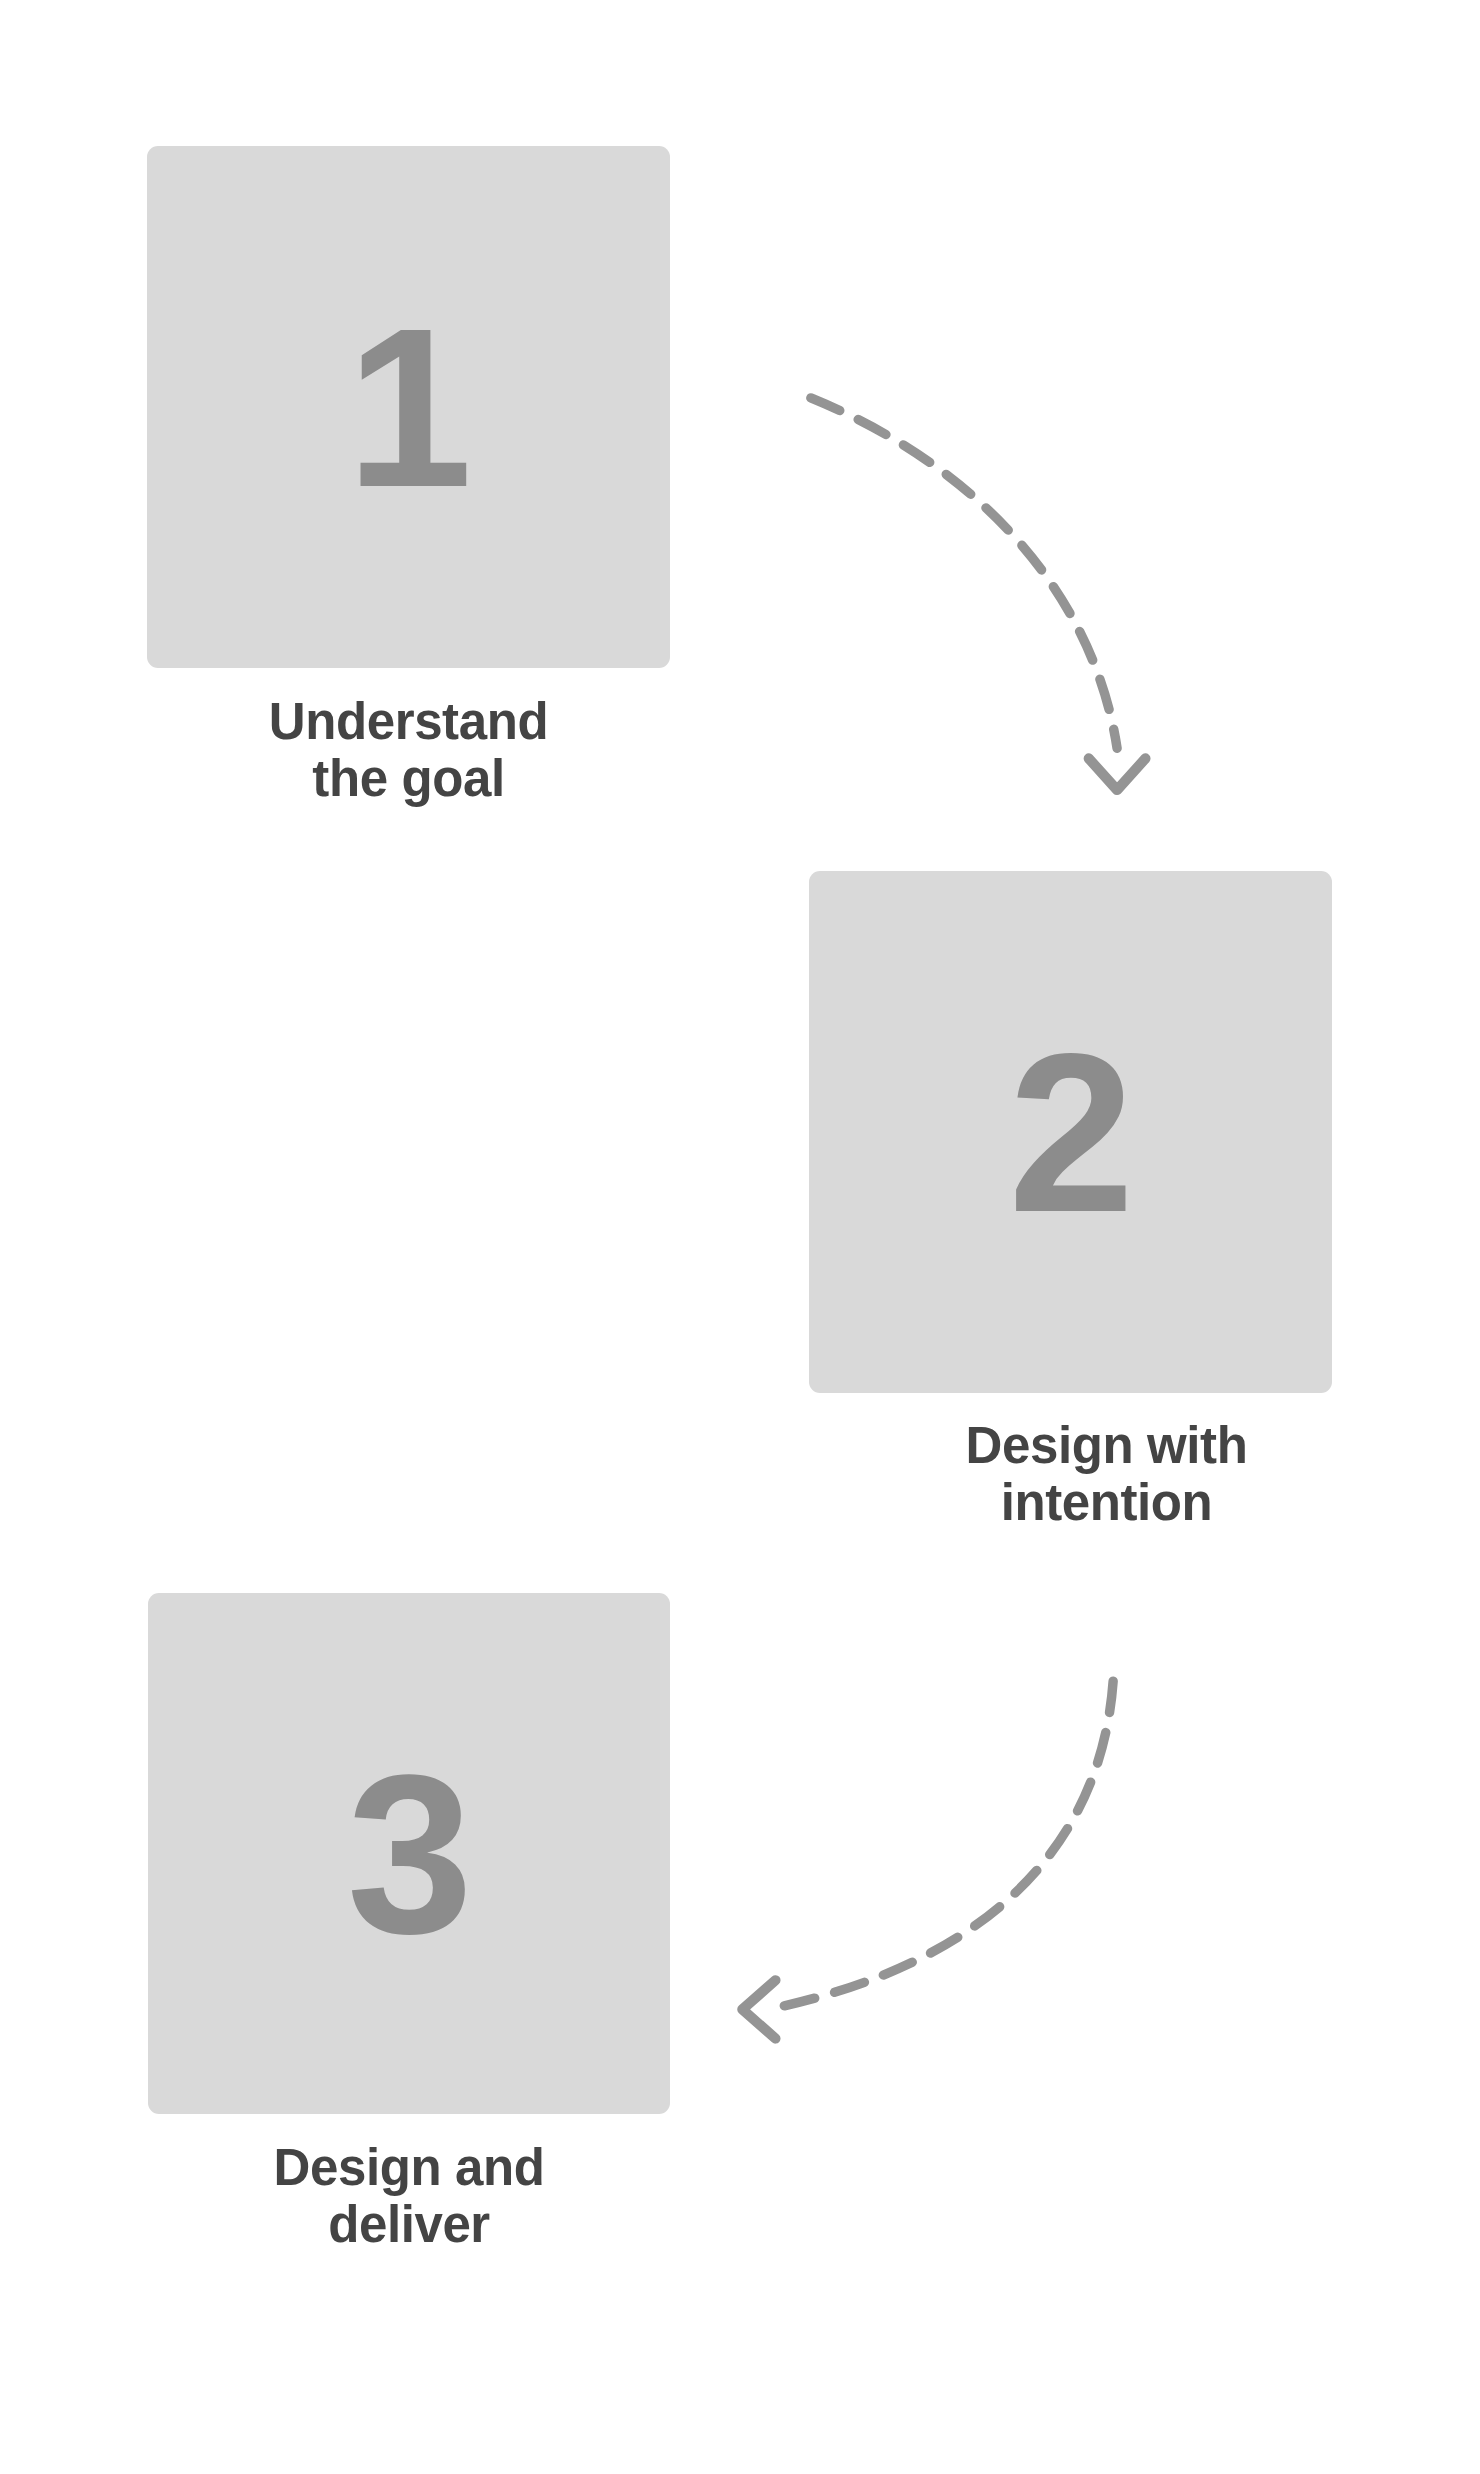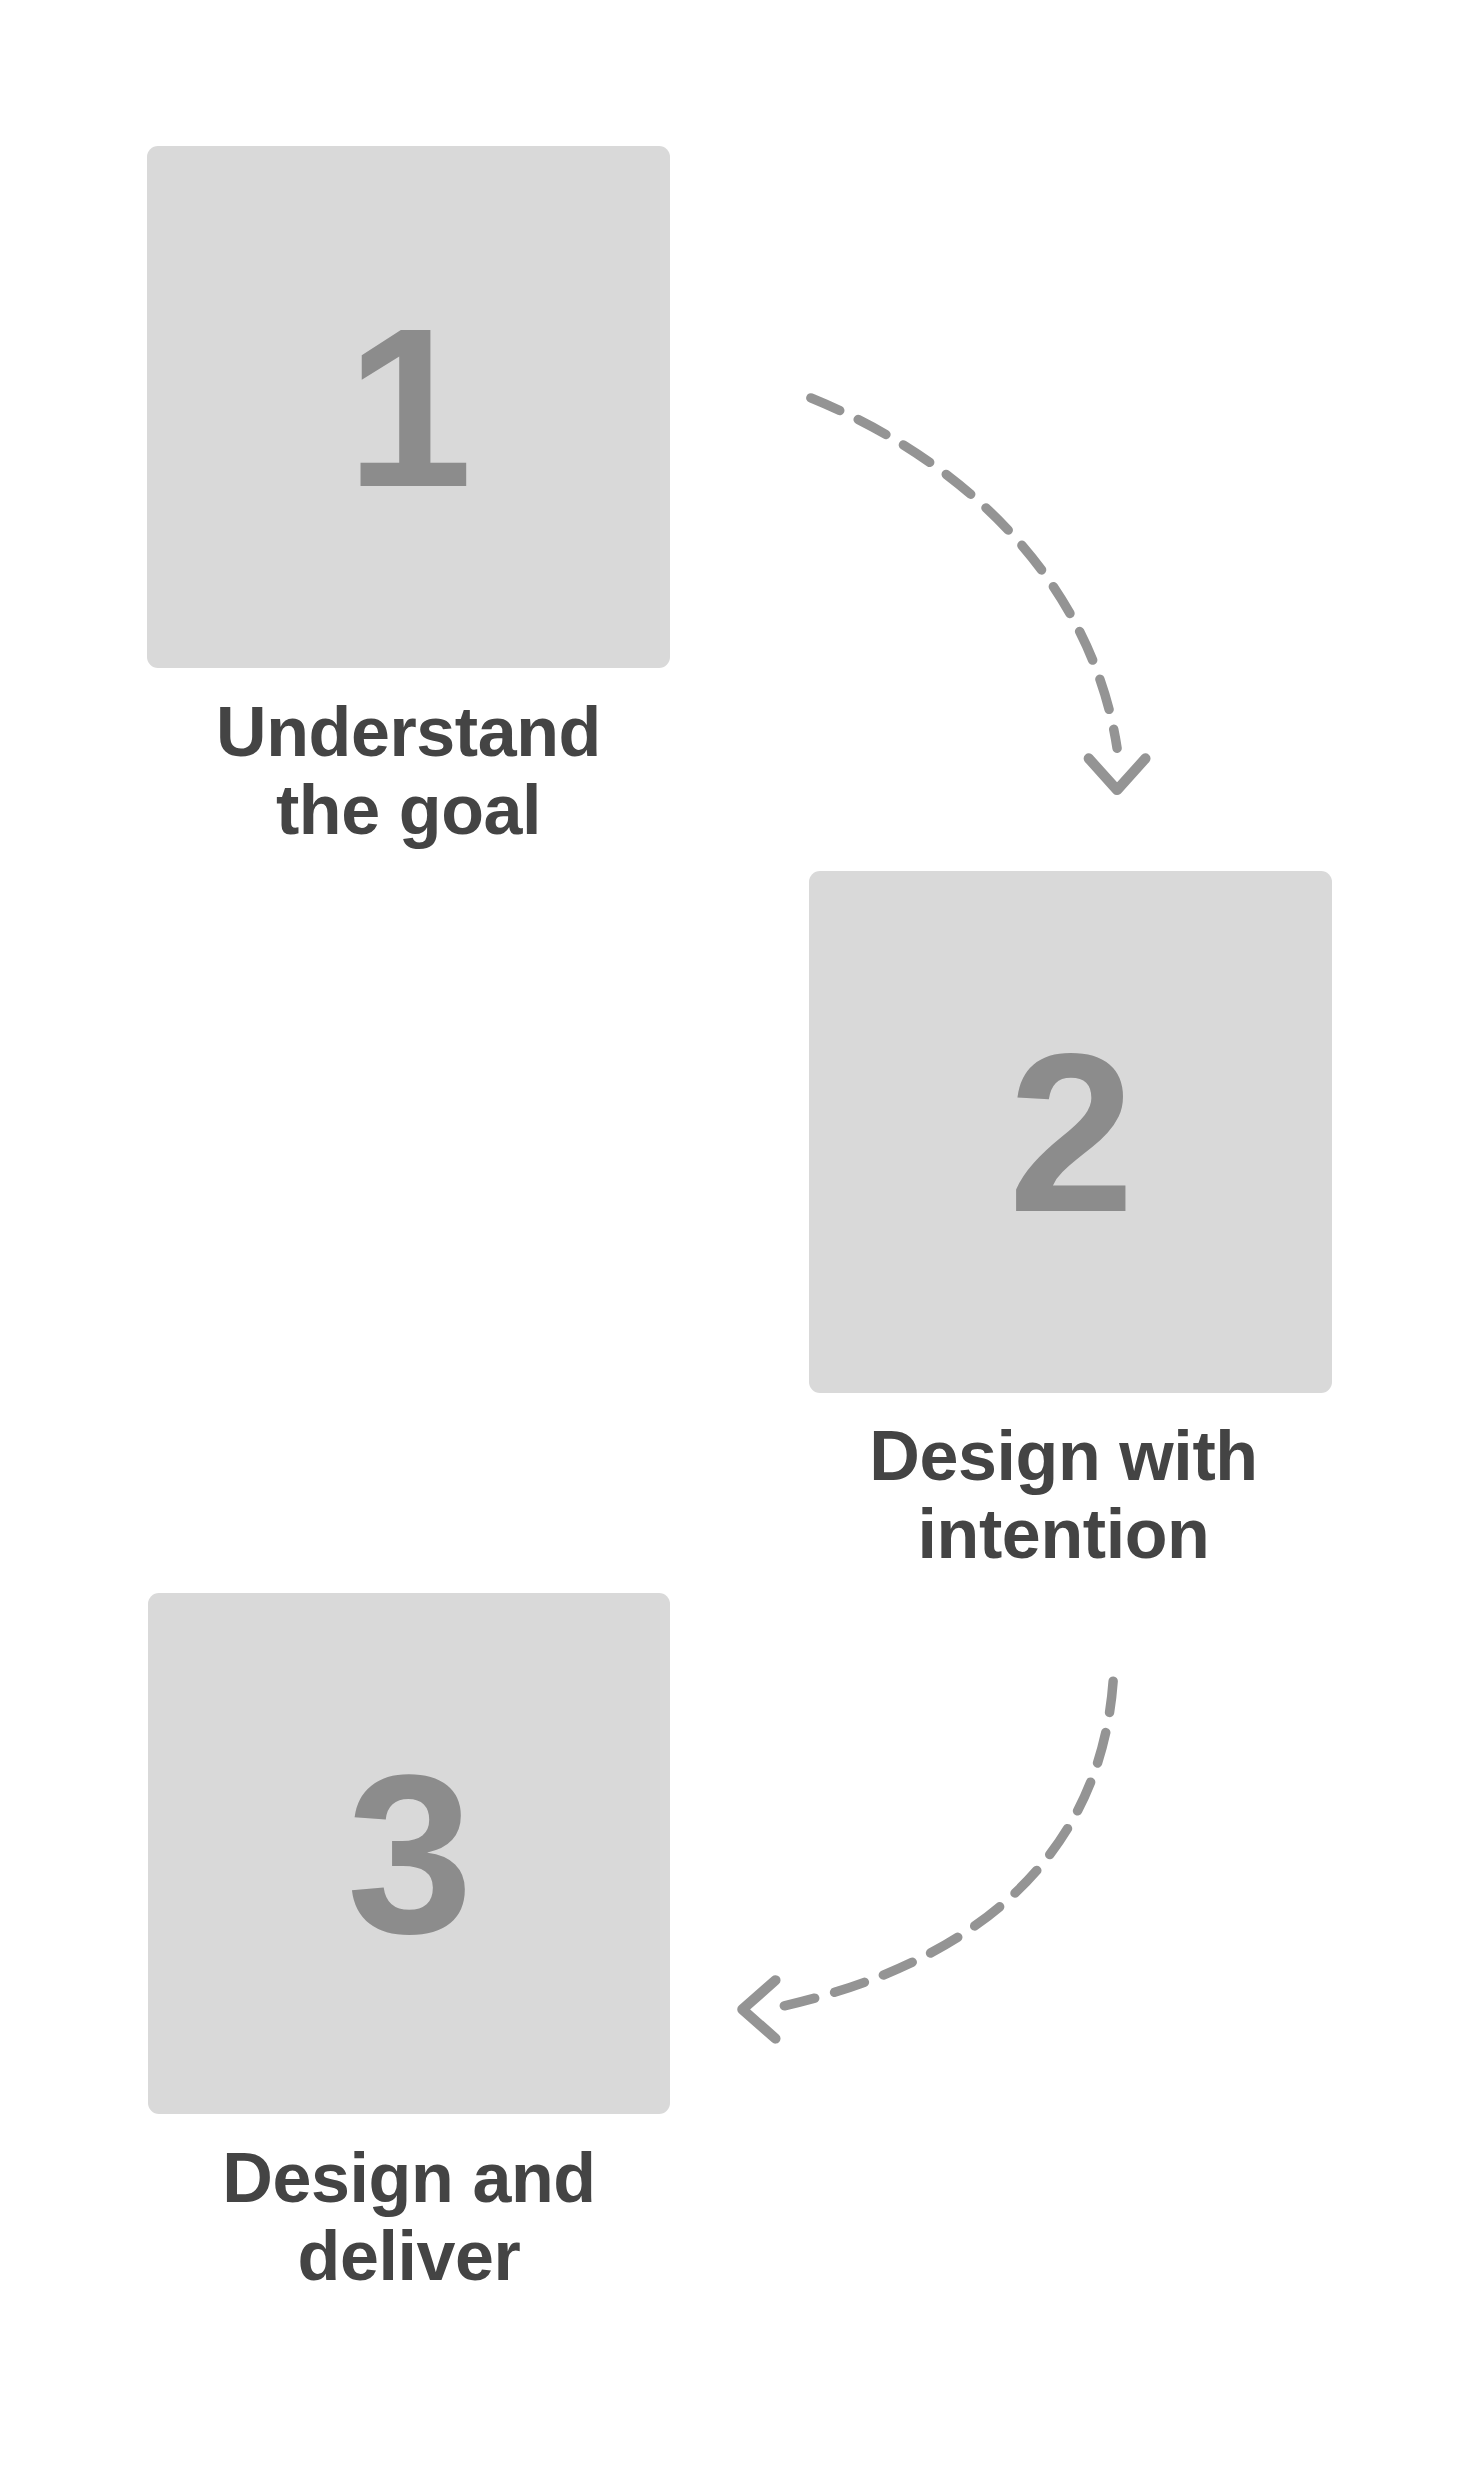--- a/index.html
+++ b/index.html
@@ -31,21 +31,21 @@
   .step-number {
     font-size: 227px;
     font-weight: bold;
     color: #8c8c8c;
     line-height: 1;
     letter-spacing: -1.6px;
     user-select: none;
   }
   .step-label {
     position: absolute;
-    font-size: 70px;
+    font-size: 51px;
     font-weight: bold;
     color: #444444;
     line-height: 1.12;
     text-align: center;
     letter-spacing: -0.4px;
     white-space: pre-line;
   }
   
   #step-1 .step-box {
     left: 147px;  top: 146px;
@@ -54,21 +54,21 @@
   #step-1 .step-label {
     left: 147px;  top: 693px;
     width: 523px;
   }
   
   #step-2 .step-box {
     left: 809px; top: 871px;
     width: 523px; height: 522px;
   }
   #step-2 .step-label {
-    left: 802px; top: 1417px;
+    left: 845px; top: 1417px;
     width: 523px;
   }
   
   #step-3 .step-box {
     left: 148px;  top: 1593px;
     width: 522px; height: 521px;
   }
   #step-3 .step-label {
     left: 148px;  top: 2139px;
     width: 522px;

